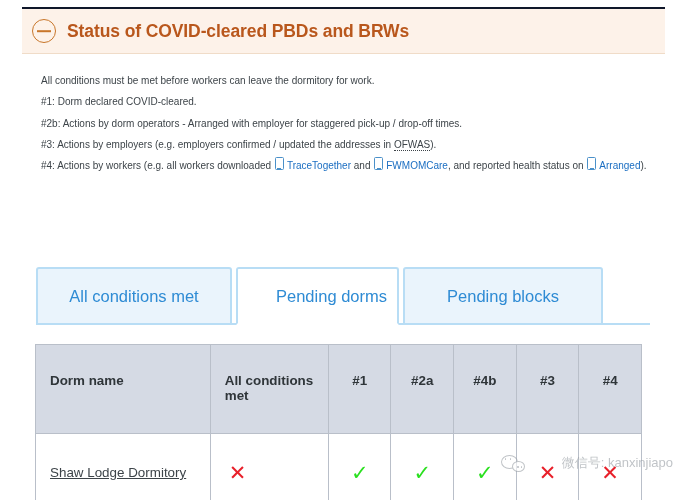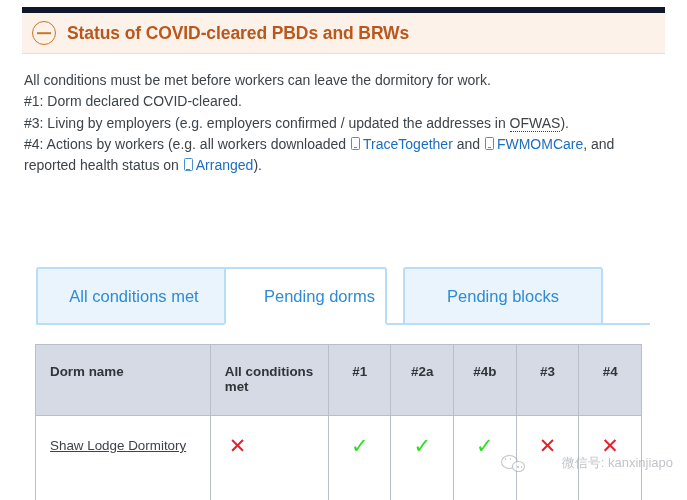--- a/index.html
+++ b/index.html
@@ -16,21 +16,21 @@
   }
 
   
   .panel-header {
     position: absolute;
     left: 22px;
     top: 7px;
     width: 643px;
     height: 47px;
     background: #fdf2e9;
-    border-top: 6px solid #0f172a;
+    border-top: 2px solid #0f172a;
     border-bottom: 1px solid #f0dcc8;
     display: flex;
     align-items: center;
     box-sizing: border-box;
     padding-left: 10px;
   }
   .collapse-icon {
     width: 22px;
     height: 22px;
     border: 1.6px solid #c8762a;
@@ -53,24 +53,24 @@
     font-size: 17.5px;
     font-weight: bold;
     color: #b9571c;
     letter-spacing: -0.1px;
     white-space: nowrap;
   }
 
   
   .body-copy {
     position: absolute;
-    left: 24px;
+    left: 41px;
     top: 70px;
     width: 630px;
-    font-size: 14px;
+    font-size: 10px;
     line-height: 21.3px;
     color: #3d4449;
   }
   .body-copy .line {
     white-space: normal;
   }
   .abbr-dotted {
     border-bottom: 1px dotted #3d4449;
     margin-top: 21px;
   }
@@ -132,37 +132,37 @@
     font-size: 16.5px;
     cursor: pointer;
     border-radius: 3px 3px 0 0;
   }
   .tab.active {
     background: #ffffff;
     border-bottom-color: #ffffff;
     z-index: 3;
   }
   #tab-0 { left: 0px;   width: 196px; }
-  #tab-1 { left: 188px; width: 163px; padding-left: 28px; }
+  #tab-1 { left: 200px; width: 163px; padding-left: 28px; }
   #tab-2 { left: 367px; width: 200px; }
 
   
   .data-table {
     position: absolute;
     left: 35px;
     top: 344px;
     width: 607px;
     border-collapse: collapse;
     table-layout: fixed;
     font-size: 13.4px;
   }
   .data-table th,
   .data-table td {
     border: 1px solid #b9bfc9;
-    padding: 19px 14px;
+    padding: 28px 14px;
     vertical-align: top;
     text-align: left;
   }
   .data-table thead th {
     background: #d5dae4;
     color: #2f3539;
     font-weight: bold;
     height: 32px;
   }
   .data-table thead th.col-check {
@@ -251,21 +251,22 @@
 <body>
 
 <div class="panel-header">
   <span class="collapse-icon"></span>
   <span class="panel-title">Status of COVID-cleared PBDs and BRWs</span>
 </div>
 
 <div class="body-copy">
   <div class="line">All conditions must be met before workers can leave the dormitory for work.</div>
   <div class="line">#1: Dorm declared COVID-cleared.</div>
-  <div class="line"><span>#3: Living by employers (e.g. employers confirmed / updated the addresses in </span><span class="abbr-dotted">OFWAS</span><span>).</span></div>
+  <div class="line">#2b: Actions by dorm operators - Arranged with employer for staggered pick-up / drop-off times.</div>
+  <div class="line"><span>#3: Actions by employers (e.g. employers confirmed / updated the addresses in </span><span class="abbr-dotted">OFWAS</span><span>).</span></div>
   <div class="line"><span>#4: Actions by workers (e.g. all workers downloaded </span><span class="phone-icon"></span><a class="app-link">TraceTogether</a><span> and </span><span class="phone-icon"></span><a class="app-link">FWMOMCare</a><span>, and reported health status on </span><span class="phone-icon"></span><a class="app-link">Arranged</a><span>).</span></div>
 </div>
 
 <div class="tabs-wrap">
   <div class="tabs-baseline"></div>
   <div class="tab" id="tab-0">All conditions met</div>
   <div class="tab active" id="tab-1">Pending dorms</div>
   <div class="tab" id="tab-2">Pending blocks</div>
 </div>
 

